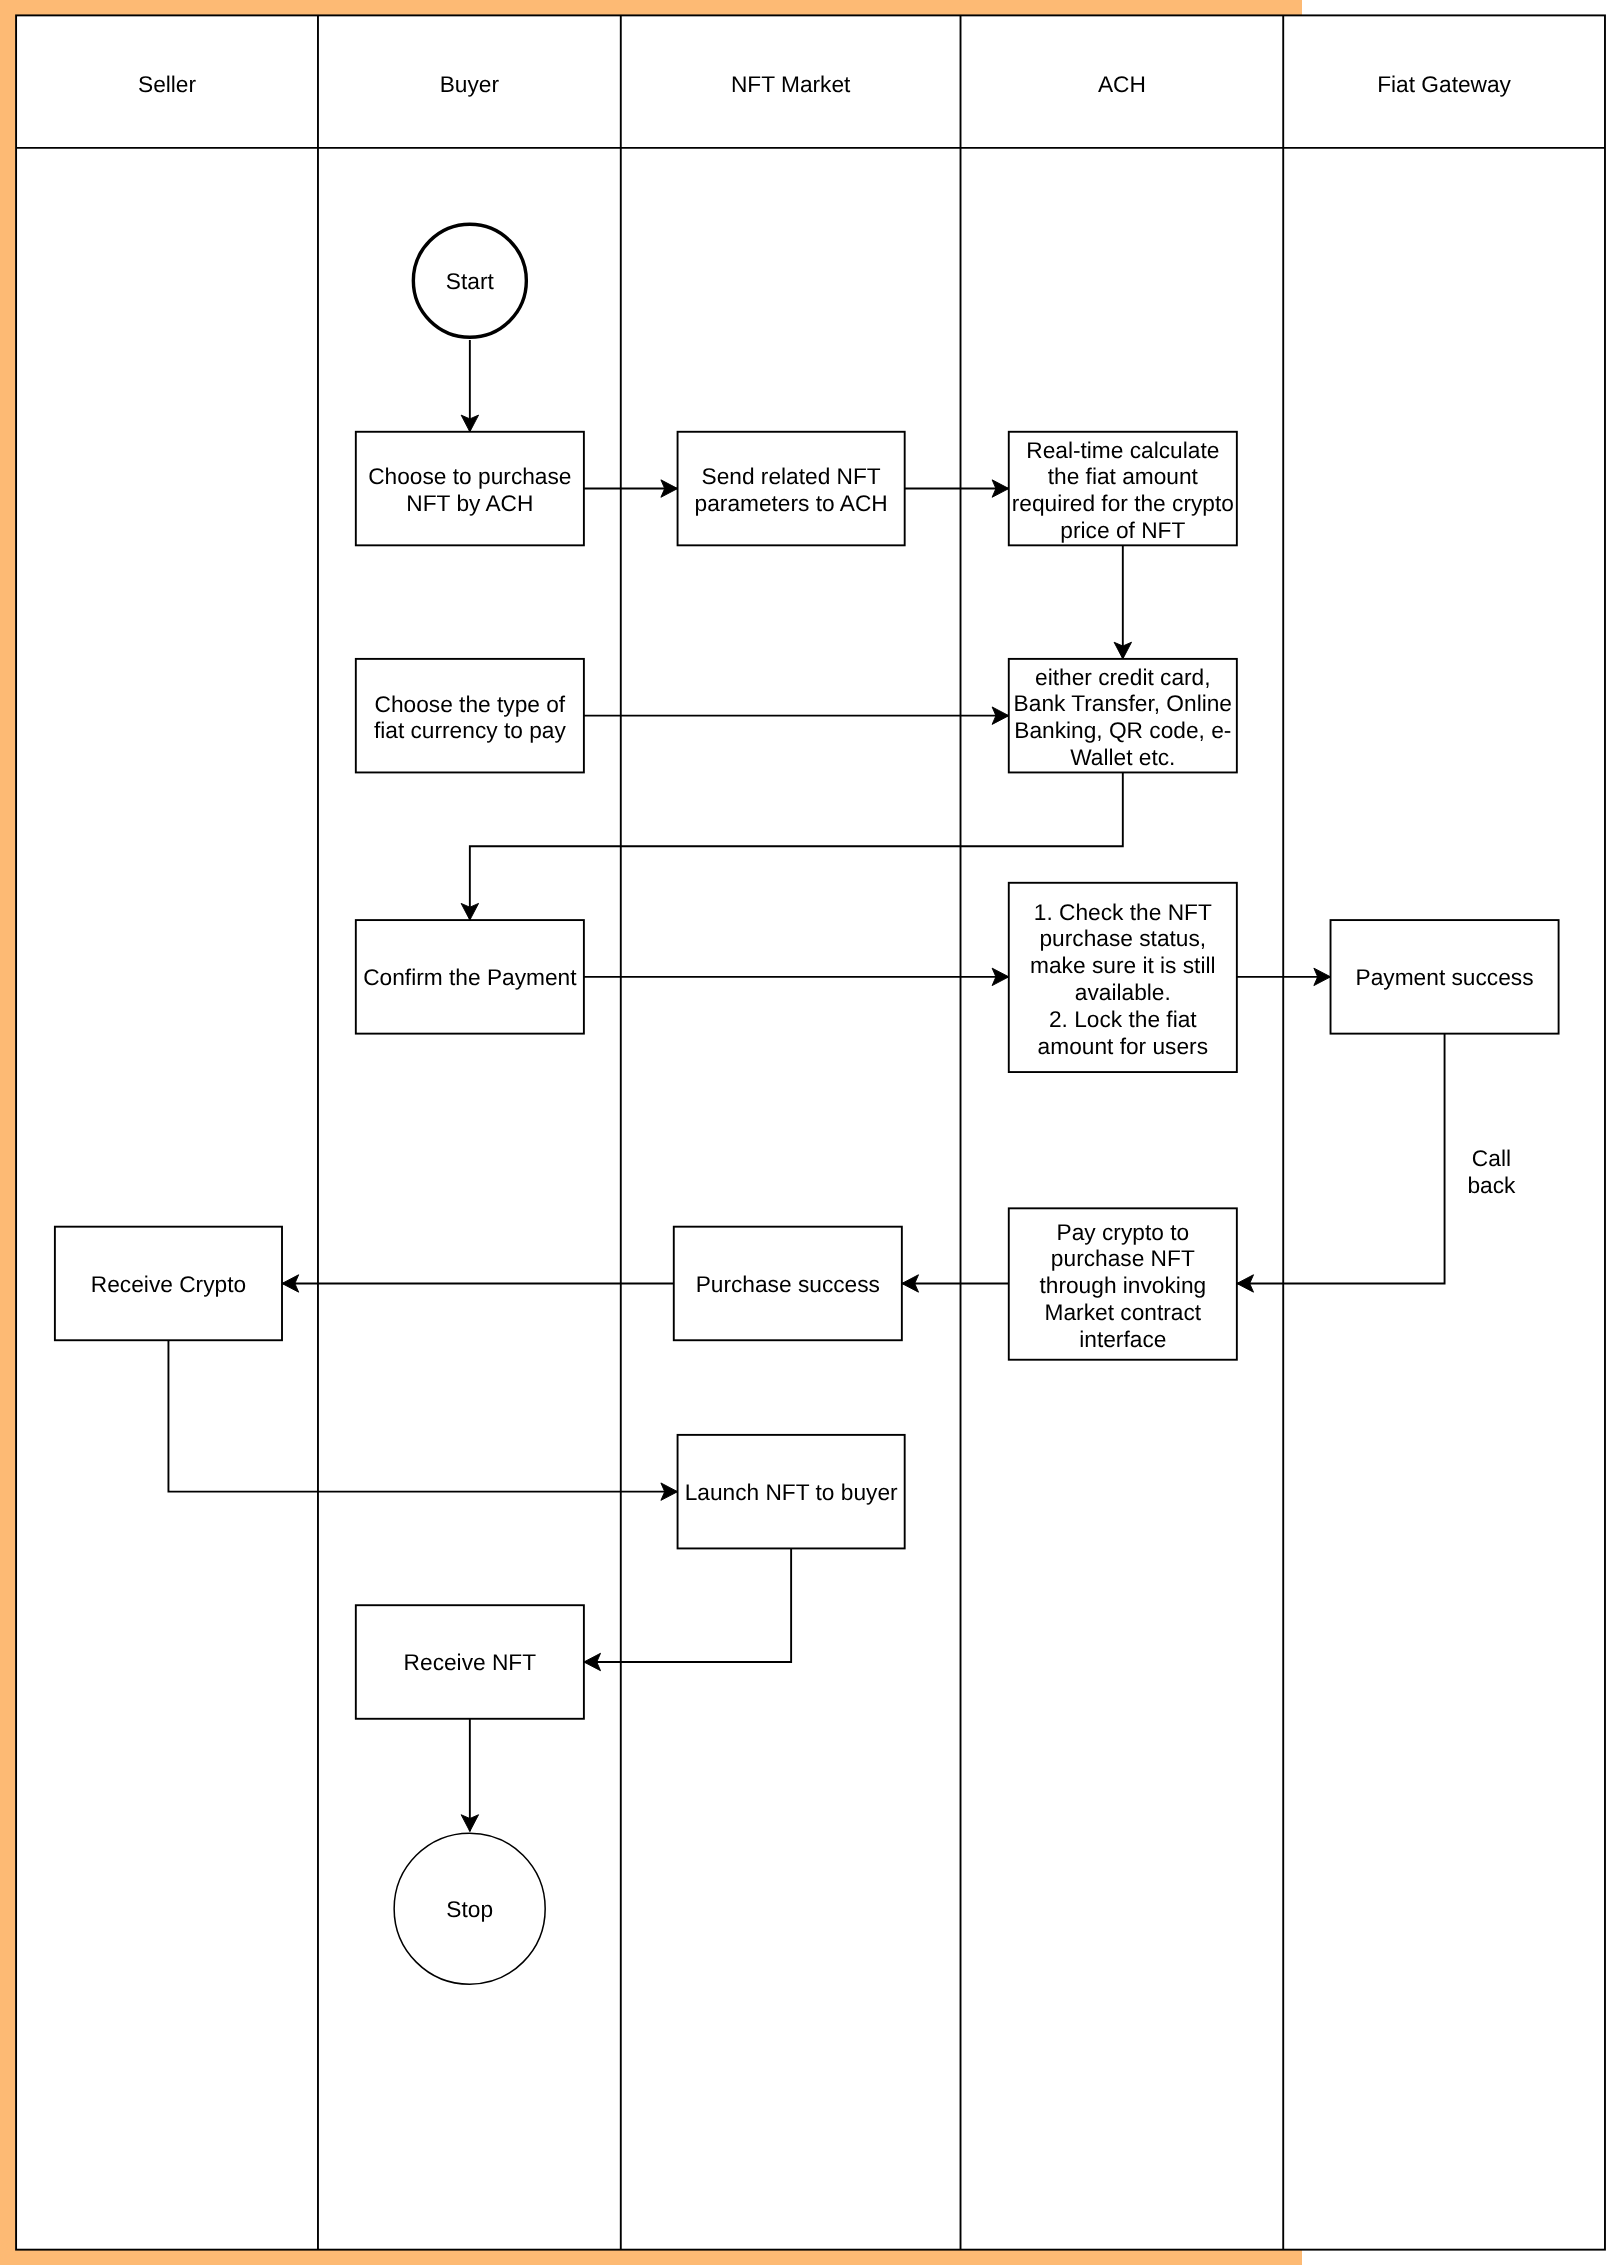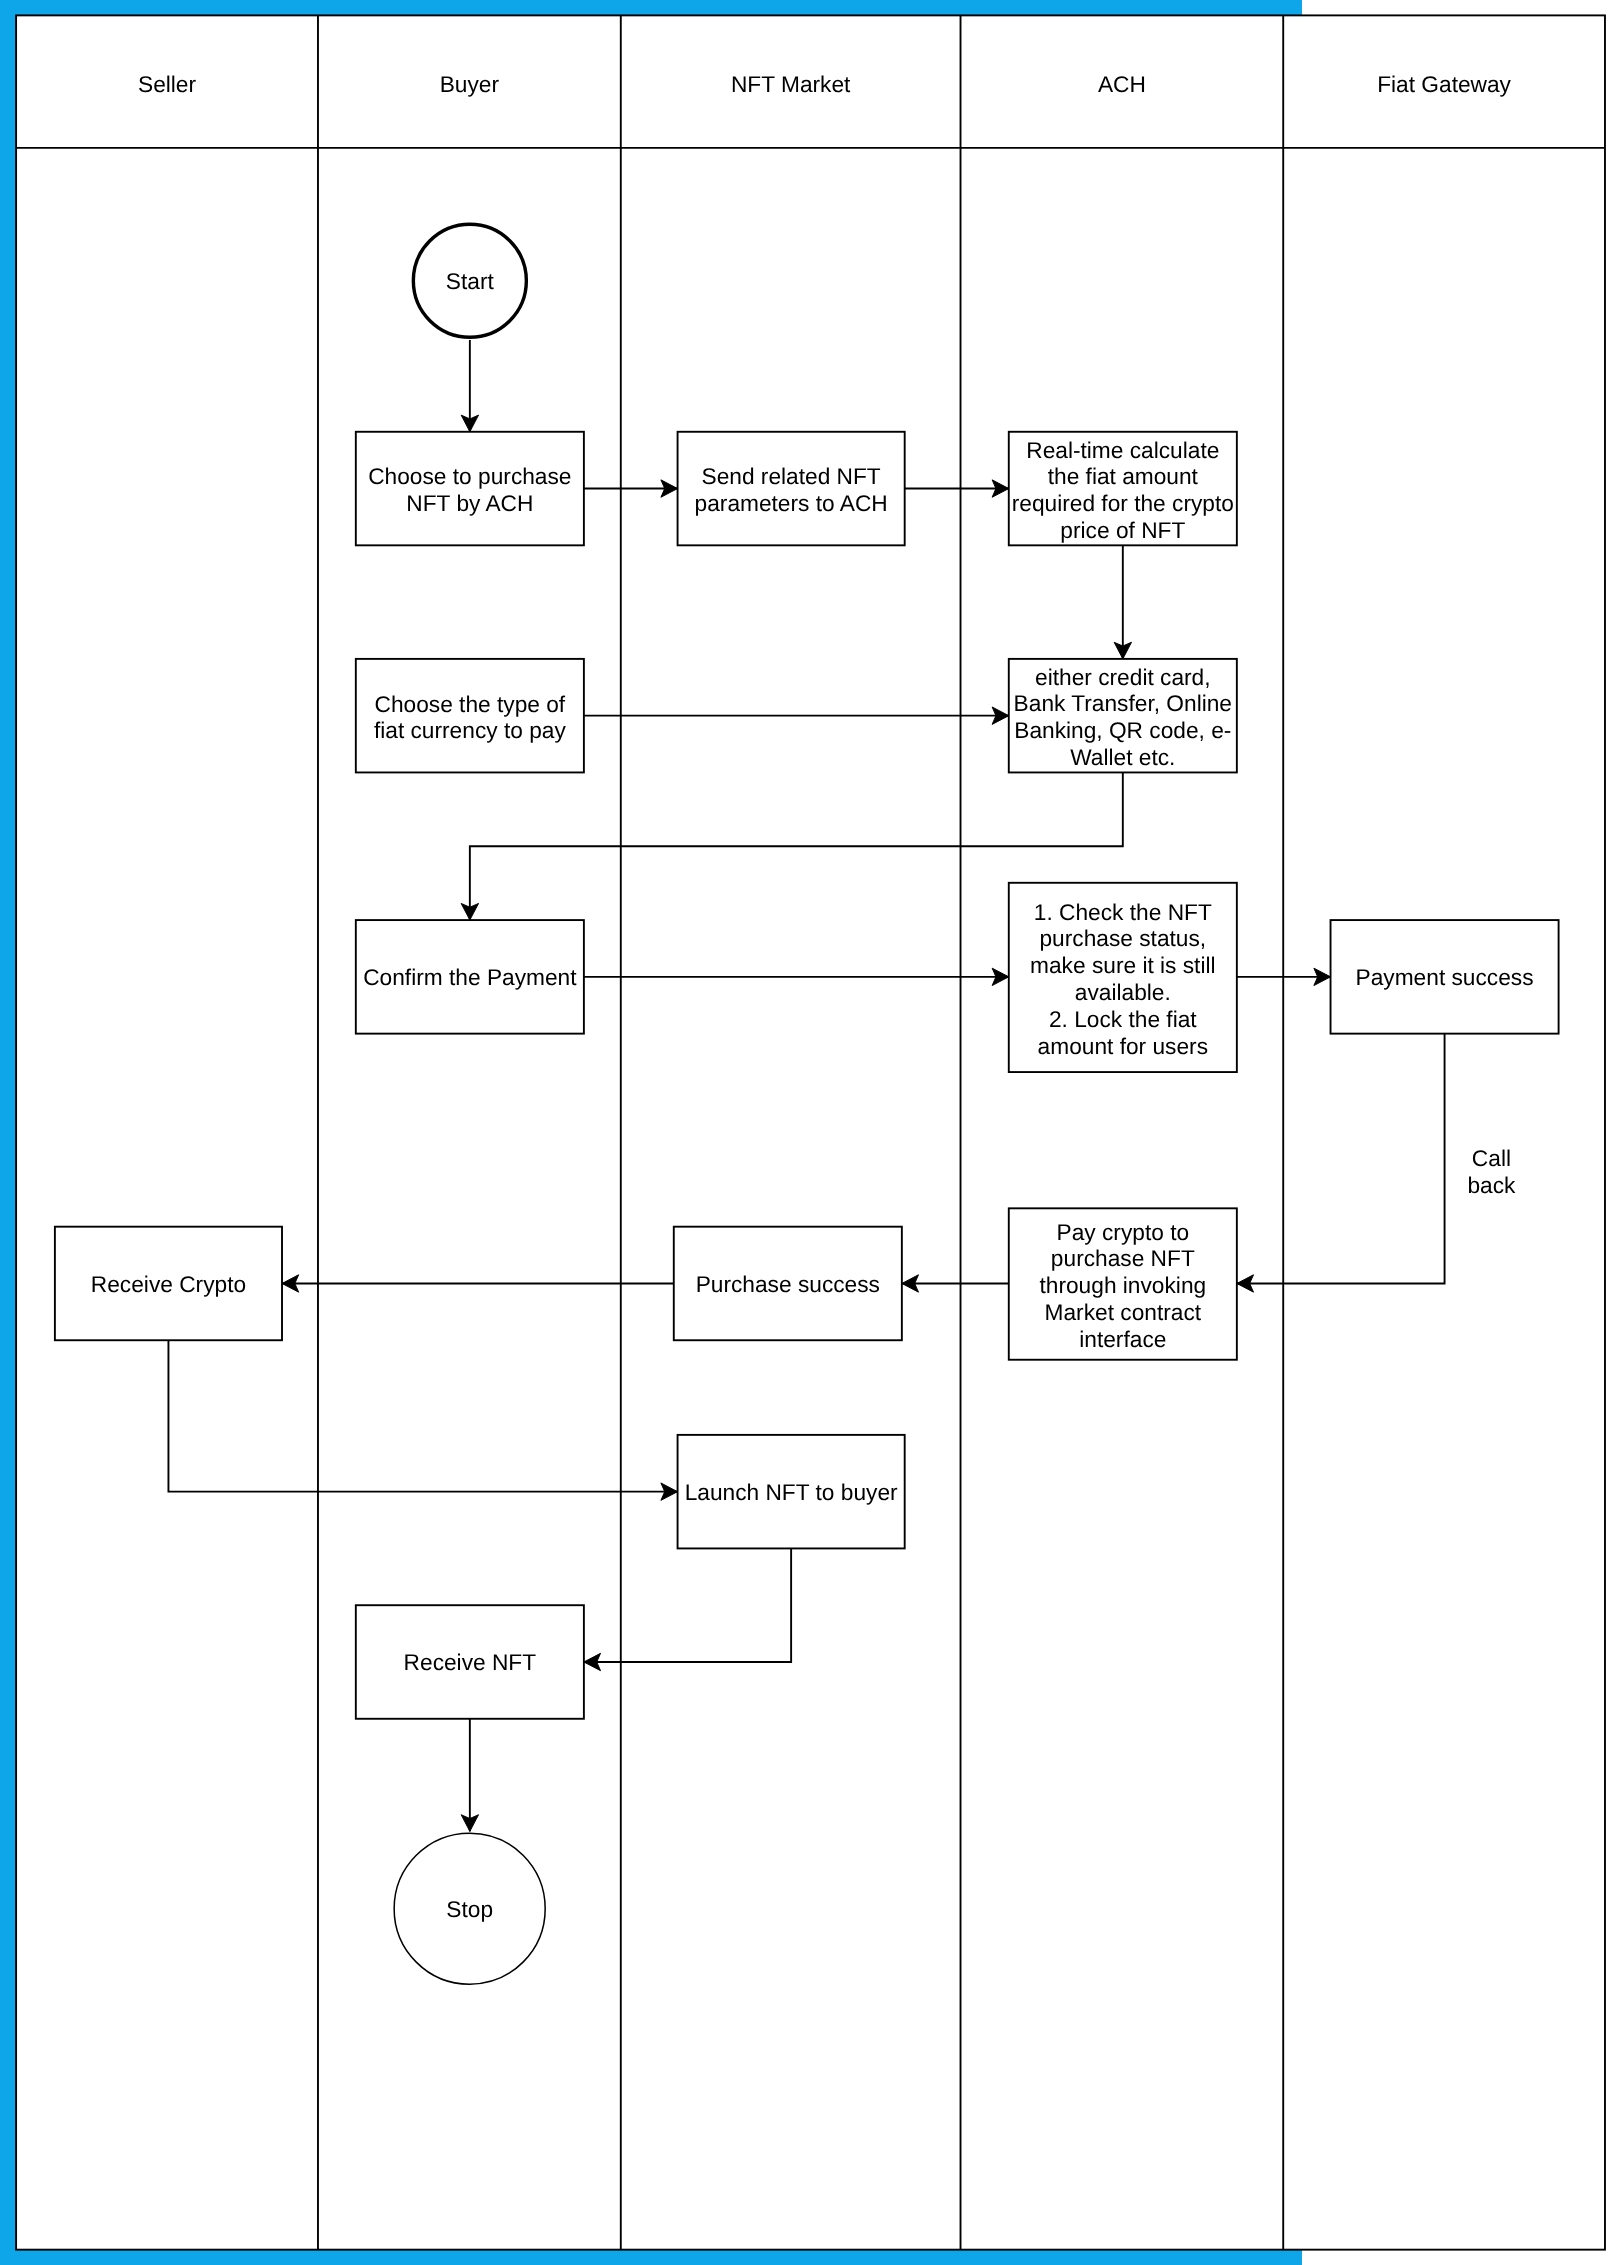--- a/index.html
+++ b/index.html
@@ -1,20 +1,20 @@
 <!DOCTYPE html>
 <html style="font-size:15px"><head>
 <meta charset="utf-8">
 <title>NFT purchase by ACH swimlane flowchart</title>
 <style>
   html, body { margin:0; padding:0; background:#FFFFFF;
                  -webkit-font-smoothing:antialiased; text-rendering:geometricPrecision; }
   body { width:1622px; height:2266px; overflow:hidden;
          font-family:"Liberation Sans", sans-serif; }
-  #page { position:relative; width:1302px; height:2266px; background:#0ea5e9; }
+  #page { position:relative; width:1302px; height:2266px; background:#fdba74; }
   svg { display:block; }
   .lbl { font-family:"Liberation Sans", sans-serif; font-size:24px; fill:#000000;
           dominant-baseline:alphabetic;
           -webkit-font-smoothing:antialiased; -moz-osx-font-smoothing:grayscale;
           text-rendering:geometricPrecision; }
 </style>
 </head>
 <body>
 
 <div id="page">

